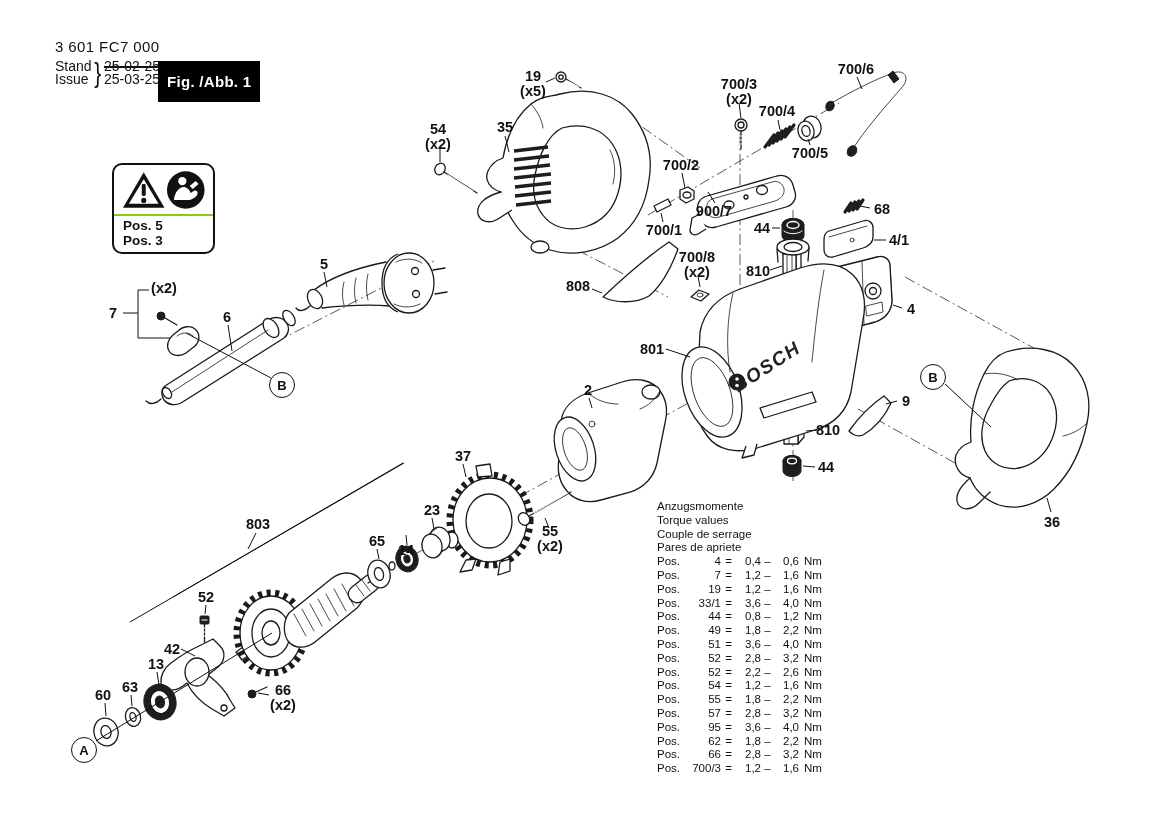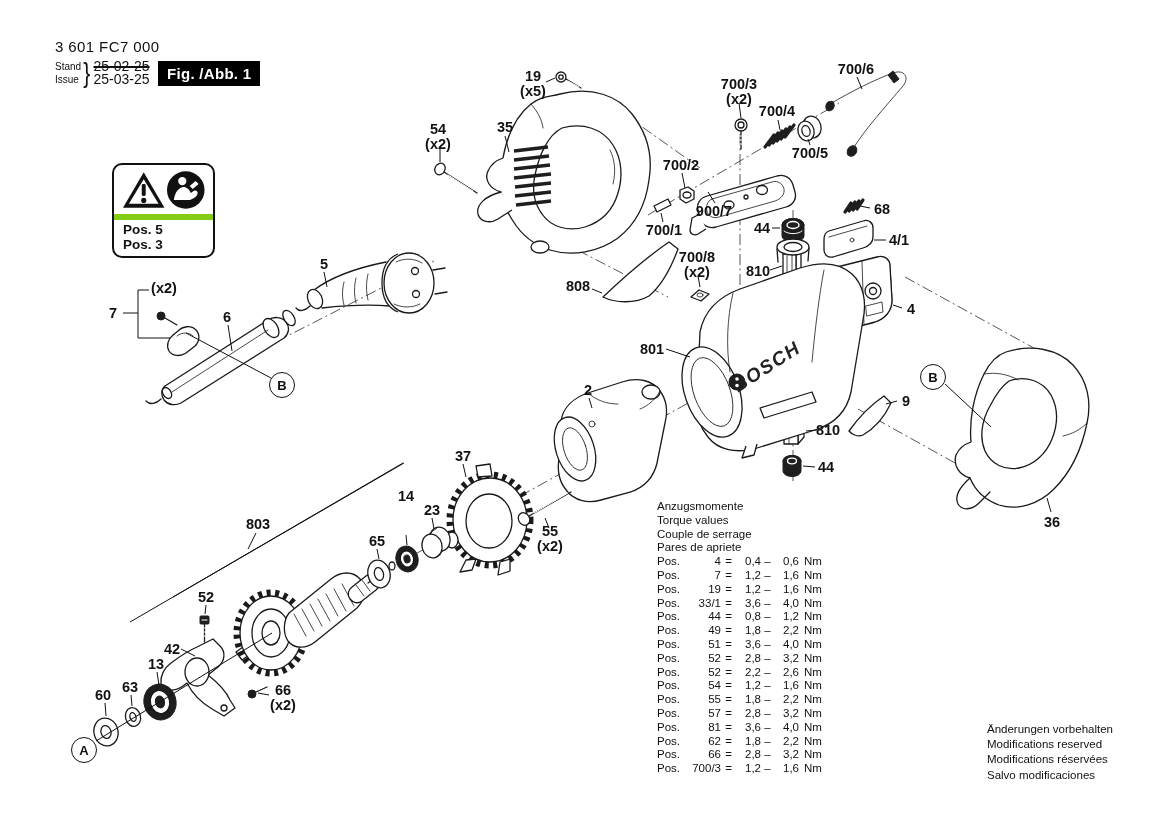--- a/index.html
+++ b/index.html
@@ -1,29 +1,29 @@
 <!DOCTYPE html>
 <html><head>
 <meta charset="utf-8">
 <style>
   html,body{margin:0;padding:0;background:#fff}
   .page{position:relative;width:1169px;height:826px;background:#fff;overflow:hidden;
         font-family:"Liberation Sans",sans-serif;color:#111}
   .hdr{position:absolute;left:55px;top:38px}
   .hdr-num{font-size:15px;letter-spacing:.4px}
   .hdr-row{display:flex;align-items:center;margin-top:2px}
-  .hdr-col{font-size:10px;line-height:13.5px}
+  .hdr-col{font-size:14px;line-height:13.5px}
   .brace{font-size:28px;font-weight:400;margin:0 2px 0 1px;transform:scaleX(.75)}
   .dates{font-size:14px;line-height:13.5px}
   .strike{text-decoration:line-through;text-decoration-thickness:1.5px}
   .figbox{position:absolute;left:158px;top:61px;background:#000;color:#fff;font-weight:bold;
-          font-size:15px;padding:4px 9px;letter-spacing:.3px}
+          font-size:15px;padding:12px 9px;letter-spacing:.3px}
   .warnbox{position:absolute;left:112px;top:163px;width:99px;border:2px solid #111;border-radius:10px;background:#fff}
   .warnicons{display:flex;align-items:center;justify-content:space-between;padding:5px 7px 4px}
-  .warnpos{border-top:6px solid #84cc16;padding:2px 9px 4px;font-weight:bold;font-size:13.5px;line-height:15px}
+  .warnpos{border-top:2px solid #84cc16;padding:2px 9px 4px;font-weight:bold;font-size:13.5px;line-height:15px}
   .plabel{position:absolute;transform:translate(-50%,-50%);font-weight:bold;font-size:14.5px;
           line-height:15px;text-align:center;white-space:pre-line;z-index:5}
   .clabel{position:absolute;width:24px;height:24px;border:1.6px solid #111;border-radius:50%;background:#fff;
           display:flex;align-items:center;justify-content:center;font-weight:bold;font-size:13px;
           transform:translate(-50%,-50%);z-index:5}
   .torque{position:absolute;left:657px;top:500px;font-size:11.5px;line-height:13.8px}
   .trow{display:grid;grid-template-columns:27px 37px 15px 25px 13px 25px 24px}
   .tr{text-align:right}.tc{text-align:center}.tu{padding-left:5px}
   .footer{position:absolute;left:987px;top:722px;font-size:11.5px;line-height:15.2px}
   svg{position:absolute;left:0;top:0}
@@ -345,21 +345,21 @@
   <div class="plabel" style="left:911px;top:309px">4</div>
   <div class="plabel" style="left:906px;top:401px">9</div>
   <div class="plabel" style="left:828px;top:430px">810</div>
   <div class="plabel" style="left:826px;top:467px">44</div>
   <div class="plabel" style="left:1052px;top:522px">36</div>
   <div class="plabel" style="left:588px;top:390px">2</div>
   <div class="plabel" style="left:463px;top:456px">37</div>
   <div class="plabel" style="left:550px;top:539px">55
 (x2)</div>
   <div class="plabel" style="left:432px;top:510px">23</div>
-  <div class="plabel" style="left:406px;top:496px">14</div>
+  <div class="plabel" style="left:406px;top:550px">14</div>
   <div class="plabel" style="left:377px;top:541px">65</div>
   <div class="plabel" style="left:258px;top:524px">803</div>
   <div class="plabel" style="left:206px;top:597px">52</div>
   <div class="plabel" style="left:172px;top:649px">42</div>
   <div class="plabel" style="left:156px;top:664px">13</div>
   <div class="plabel" style="left:130px;top:687px">63</div>
   <div class="plabel" style="left:103px;top:695px">60</div>
   <div class="plabel" style="left:283px;top:698px">66
 (x2)</div>
   <div class="plabel" style="left:324px;top:264px">5</div>
@@ -479,21 +479,21 @@
         <span>Pos.</span>
         <span class="tr">57</span>
         <span class="tc">=</span>
         <span class="tr">2,8</span>
         <span class="tc">–</span>
         <span class="tr">3,2</span>
         <span class="tu">Nm</span>
       </div>
     <div class="trow">
         <span>Pos.</span>
-        <span class="tr">81</span>
+        <span class="tr">95</span>
         <span class="tc">=</span>
         <span class="tr">3,6</span>
         <span class="tc">–</span>
         <span class="tr">4,0</span>
         <span class="tu">Nm</span>
       </div>
     <div class="trow">
         <span>Pos.</span>
         <span class="tr">62</span>
         <span class="tc">=</span>
@@ -515,20 +515,14 @@
         <span>Pos.</span>
         <span class="tr">700/3</span>
         <span class="tc">=</span>
         <span class="tr">1,2</span>
         <span class="tc">–</span>
         <span class="tr">1,6</span>
         <span class="tu">Nm</span>
       </div>
   </div>
 
-  <div class="footer">
-    <div>Änderungen vorbehalten</div>
-    <div>Modifications reserved</div>
-    <div>Modifications réservées</div>
-    <div>Salvo modificaciones</div>
-  </div>
 
 </div>
 
 </body></html>

